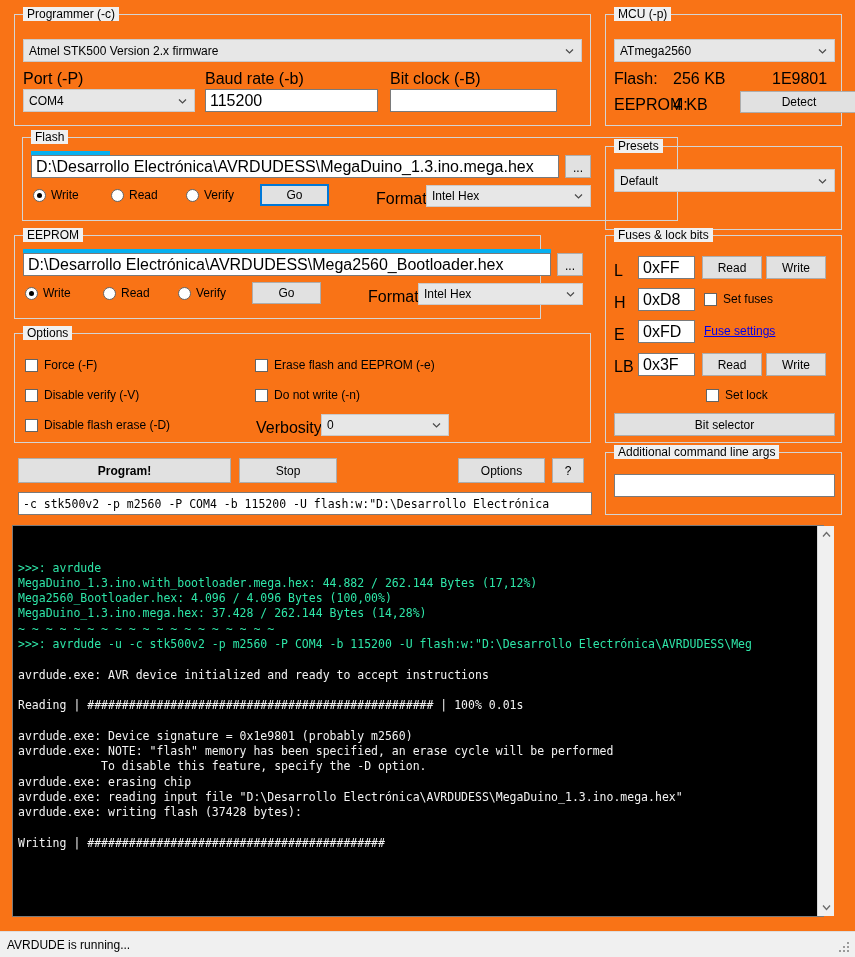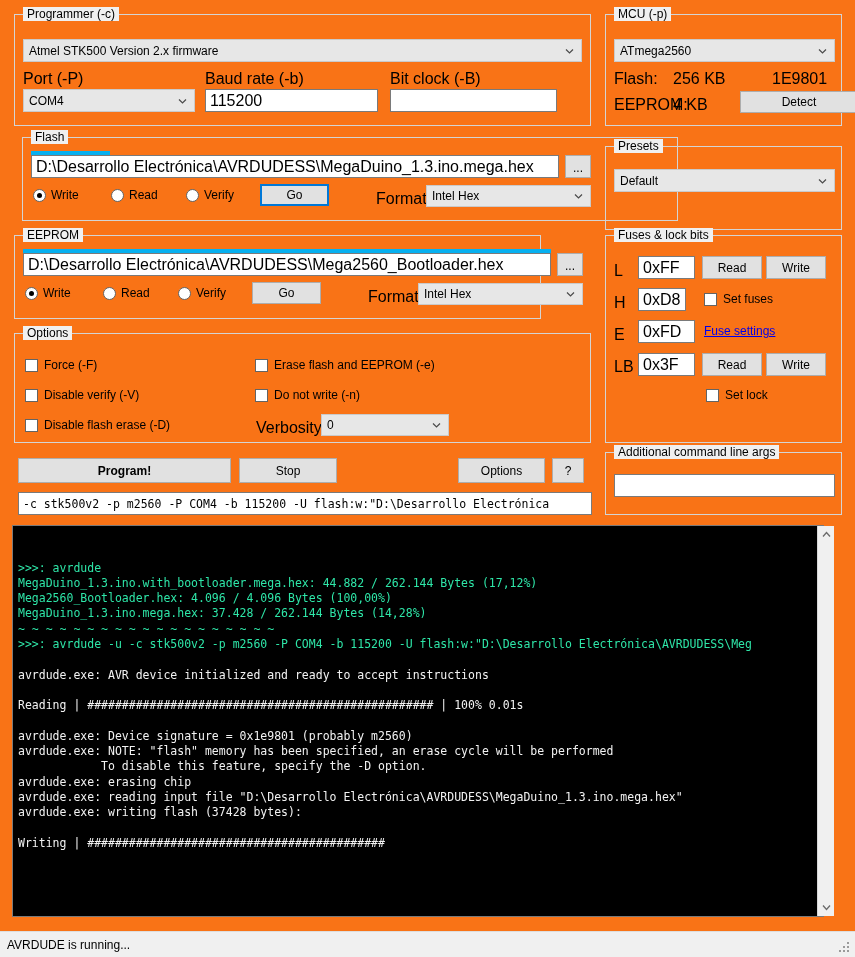--- a/index.html
+++ b/index.html
@@ -345,21 +345,21 @@
       <span>0xFF</span>
     </div>
     <div class="btn" style="left:96px; top:20px; width:60px; height:23px;">
       <span>Read</span>
     </div>
     <div class="btn" style="left:160px; top:20px; width:60px; height:23px;">
       <span>Write</span>
     </div>
 
     <span class="label" style="left:8px; top:58px;">H</span>
-    <div class="textbox" style="left:32px; top:52px; width:48px; height:23px;">
+    <div class="textbox" style="left:32px; top:52px; width:57px; height:23px;">
       <span>0xD8</span>
     </div>
     <div class="check" style="left:98px; top:56px;">
       <span class="box"></span>
       <span>Set fuses</span>
     </div>
 
     <span class="label" style="left:8px; top:90px;">E</span>
     <div class="textbox" style="left:32px; top:84px; width:57px; height:23px;">
       <span>0xFD</span>
@@ -375,20 +375,23 @@
     </div>
     <div class="btn" style="left:160px; top:117px; width:60px; height:23px;">
       <span>Write</span>
     </div>
 
     <div class="check" style="left:100px; top:152px;">
       <span class="box"></span>
       <span>Set lock</span>
     </div>
 
+    <div class="btn" style="left:8px; top:177px; width:221px; height:23px;">
+      <span>Bit selector</span>
+    </div>
   </div>
 
   <div class="btn bold" style="left:18px; top:458px; width:213px; height:25px;">
     <span>Program!</span>
   </div>
   <div class="btn" style="left:239px; top:458px; width:98px; height:25px;">
     <span>Stop</span>
   </div>
   <div class="btn" style="left:458px; top:458px; width:87px; height:25px;">
     <span>Options</span>

